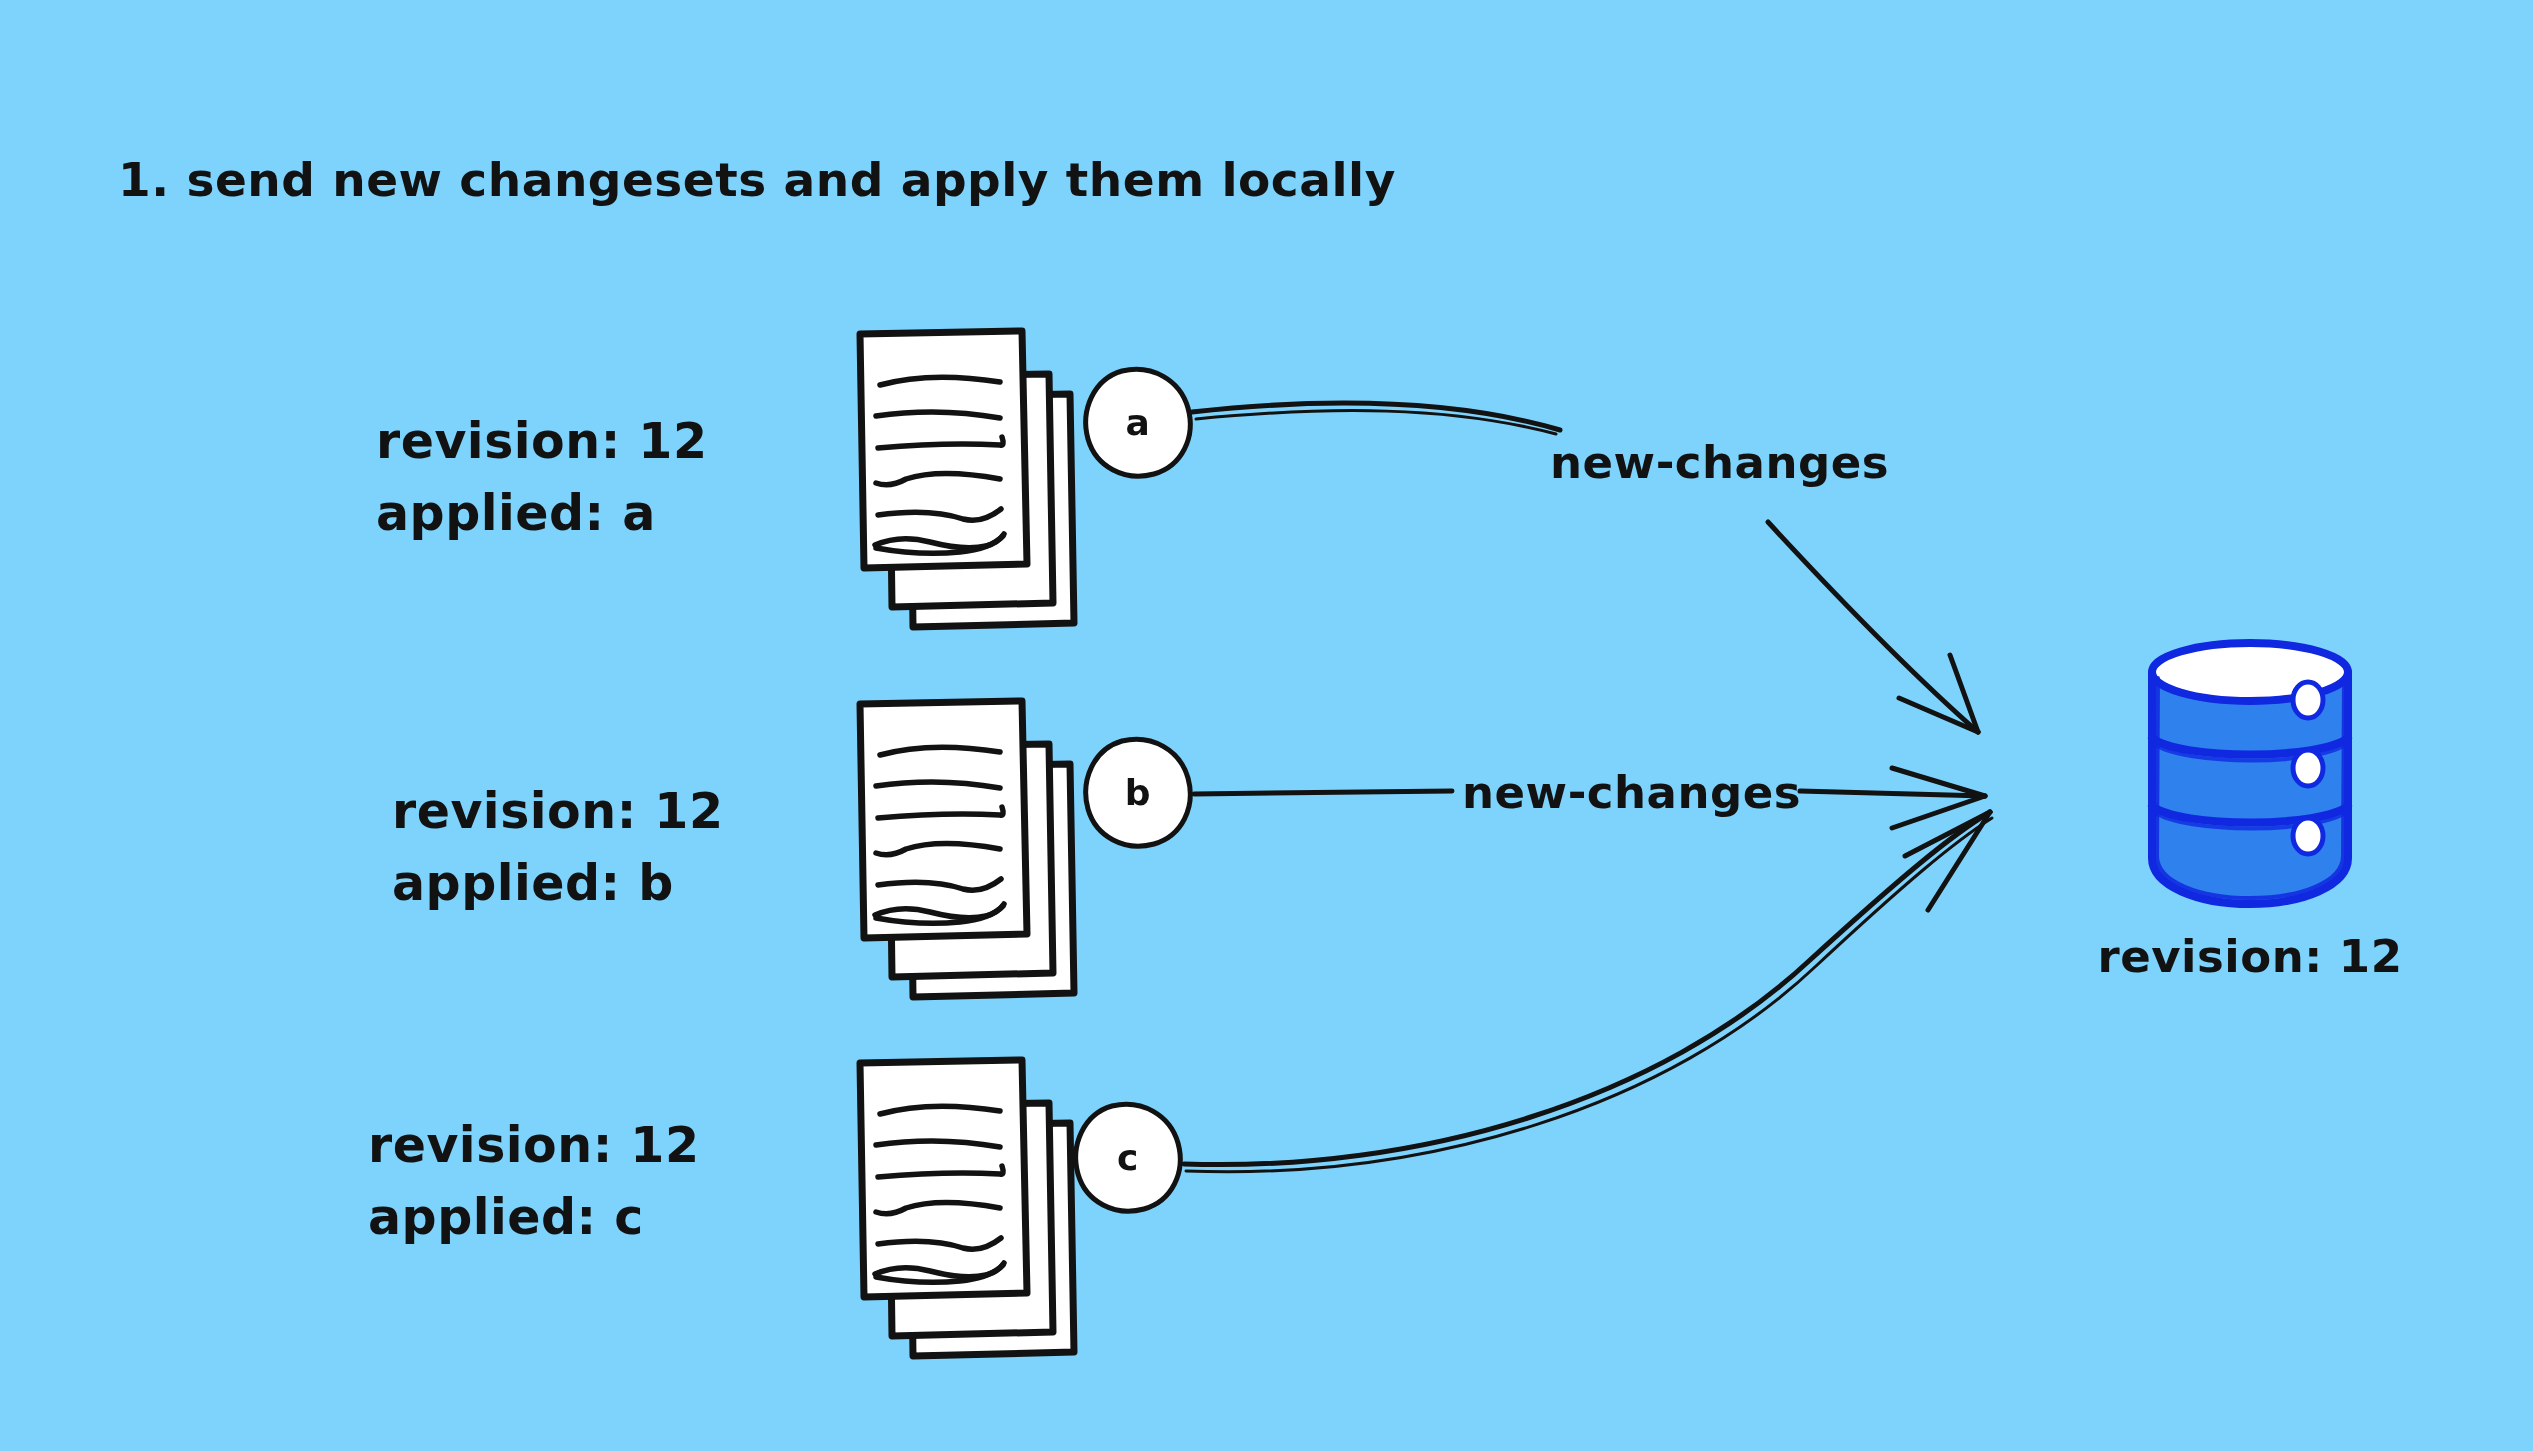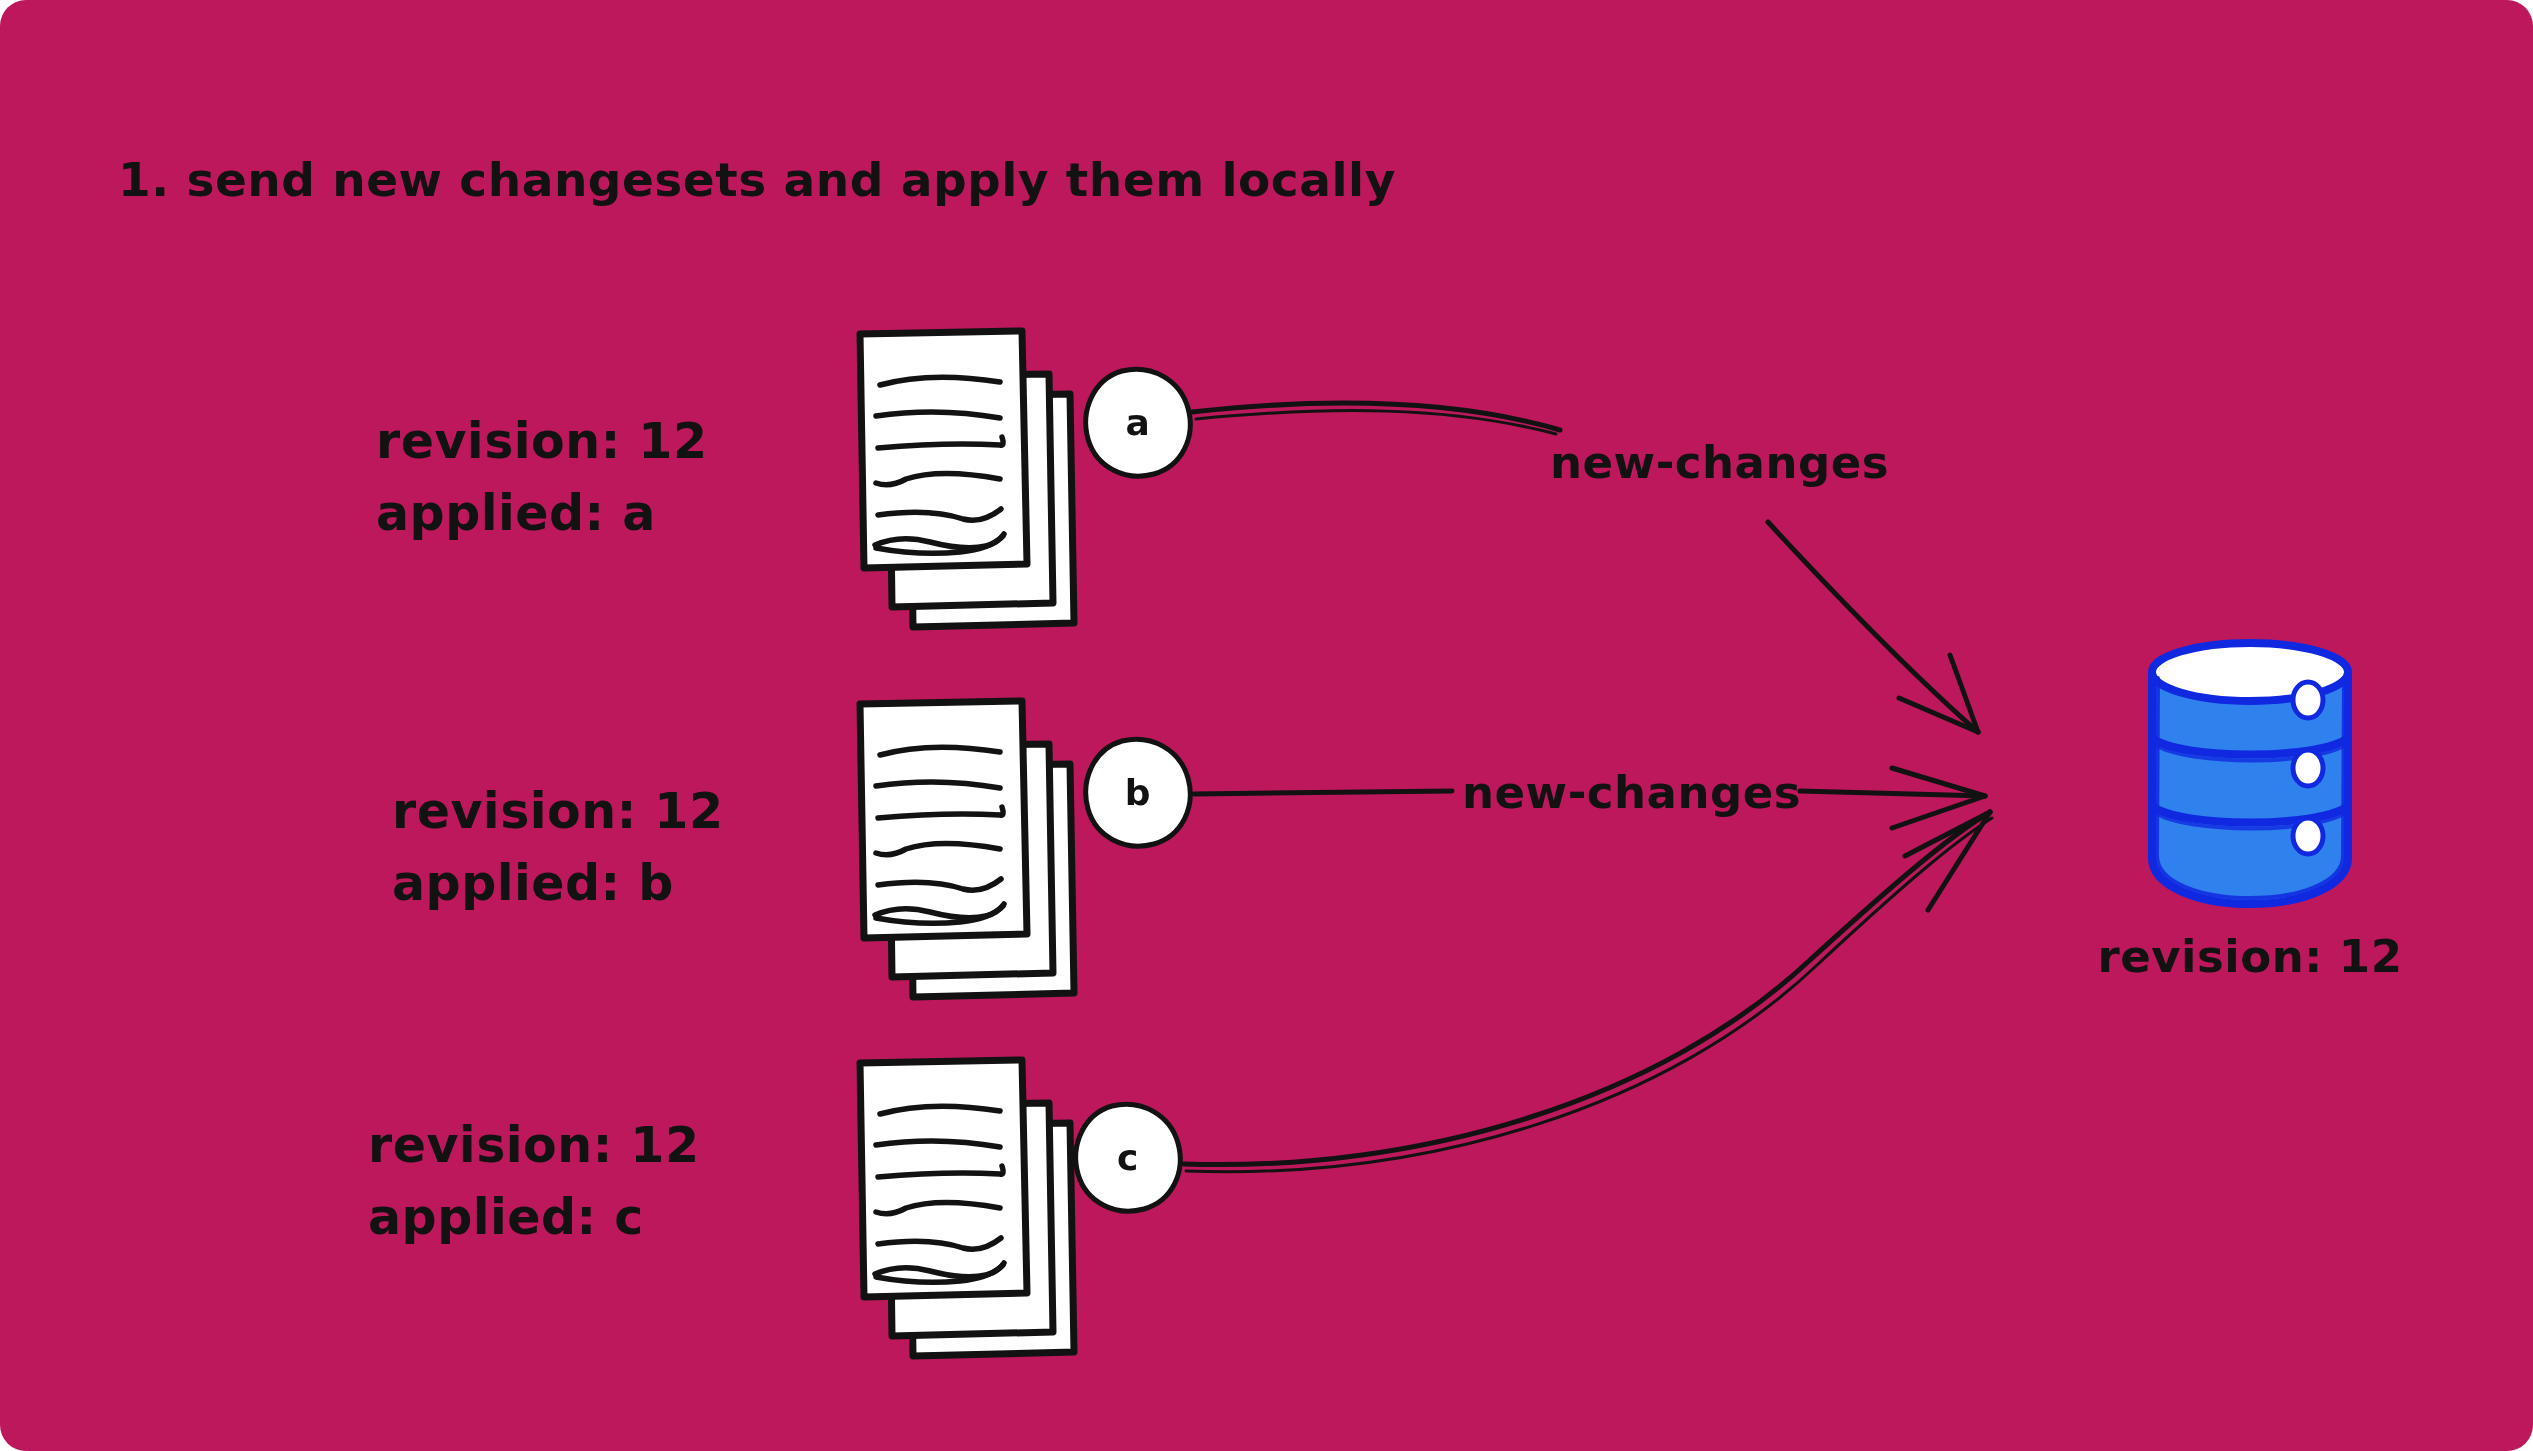--- a/index.html
+++ b/index.html
@@ -7,23 +7,22 @@
     padding: 0;
     background: #ffffff;
   }
   body {
     font-family: "DejaVu Sans", sans-serif;
   }
   #canvas {
     position: relative;
     width: 2533px;
     height: 1451px;
-    background: #be185d;
+    background: #7dd3fc;
     overflow: hidden;
-    border-radius: 26px;
   }
   #diagram-svg {
     position: absolute;
     left: 0;
     top: 0;
     width: 2533px;
     height: 1451px;
   }
   .hand-text {
     font-family: "DejaVu Sans", sans-serif;

